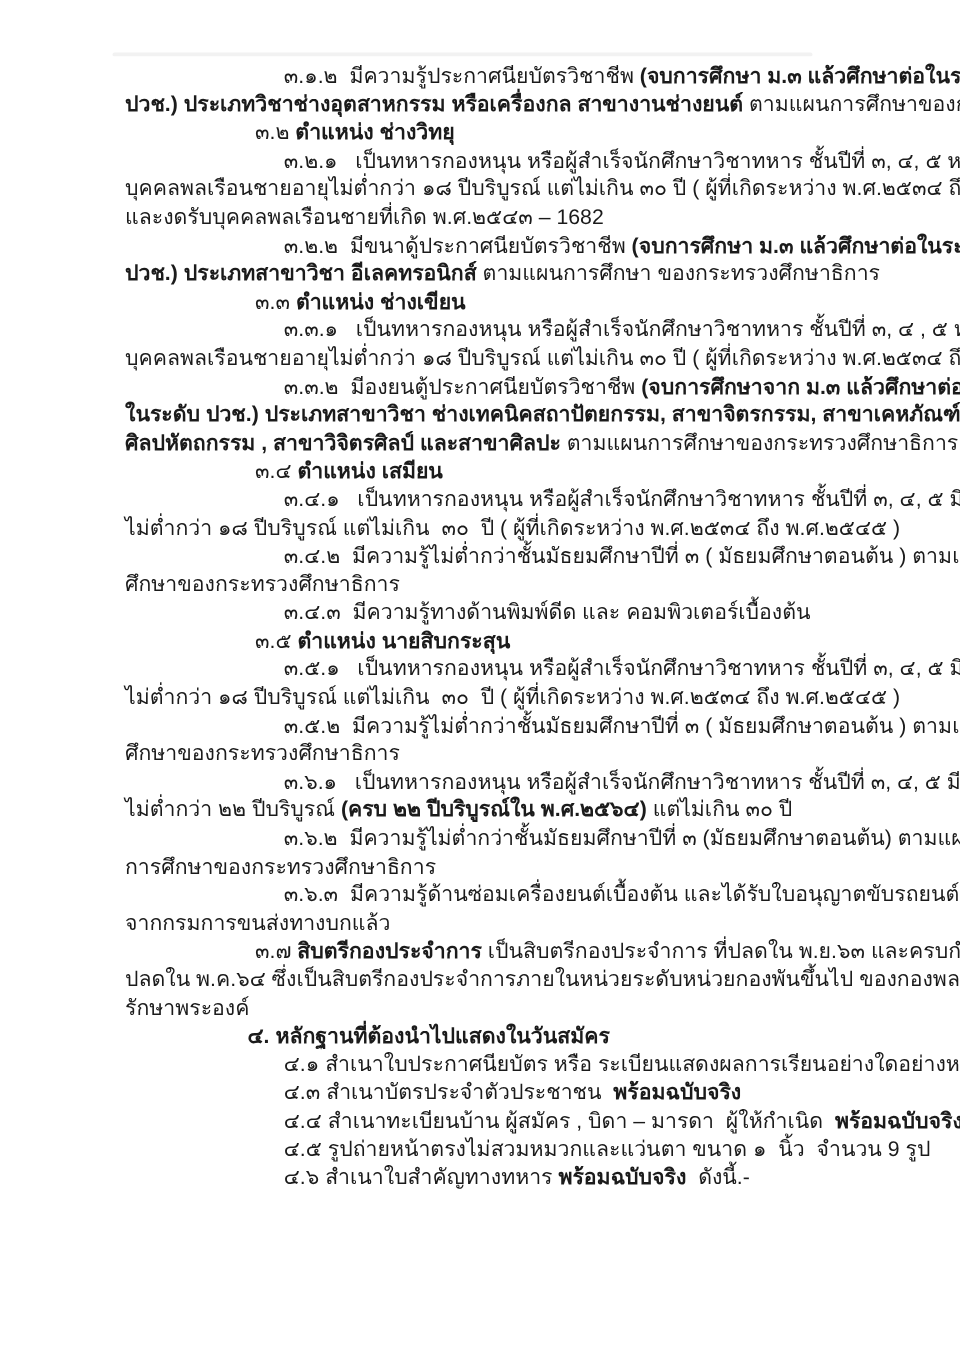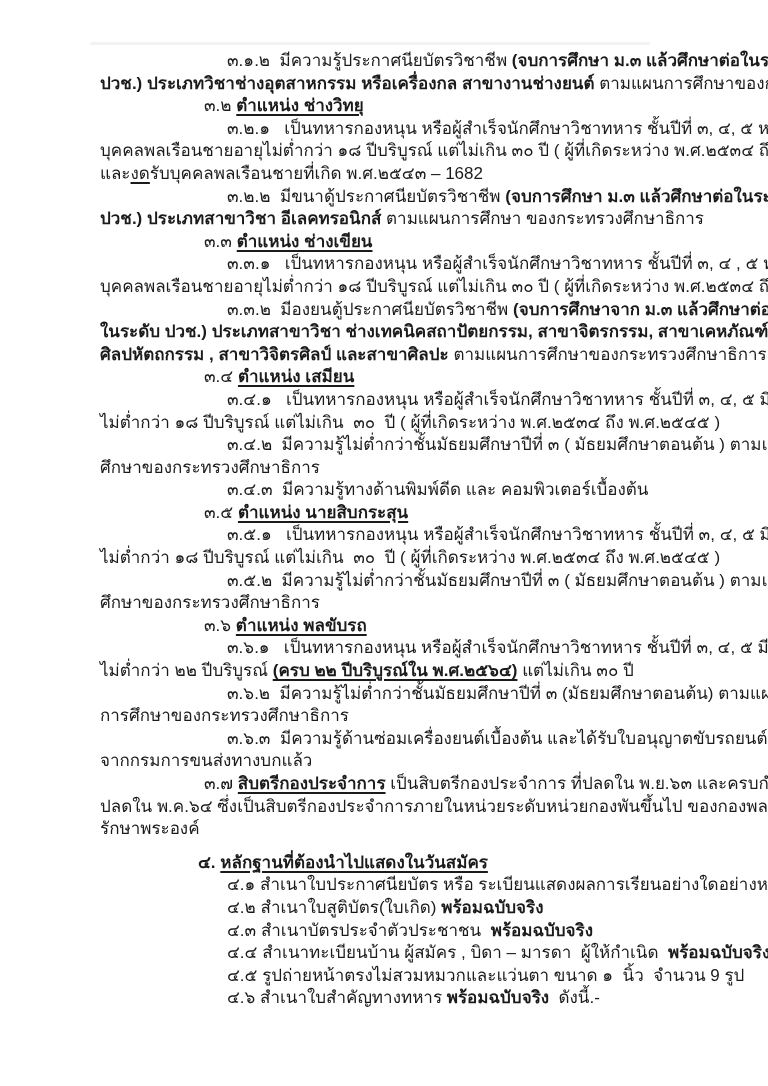--- a/index.html
+++ b/index.html
@@ -21,24 +21,23 @@
     color: #1b1b1b;
   }
   .doc-body .line {
     white-space: pre;
     min-height: 22.6px;
   }
   .line.flush    { padding-left: 0; }
   .line.item     { padding-left: 127px; }
   .line.subhead  { padding-left: 104px; }
   .line.section  { padding-left: 98px; }
-  .line.gap      { margin-top: 11px; }
+  .line.gap      { }
   .seg.bold      { font-weight: 700; }
   .seg.underline {
-    text-decoration: underline;
     text-decoration-thickness: 1.5px;
     text-underline-offset: 3px;
   }
   
   .scan-streak {
     position: absolute;
     top: 42px;
     left: 90px;
     width: 560px;
     height: 3px;
@@ -70,31 +69,29 @@
       <div class="line item"><span class="seg">๓.๔.๑   เป็นทหารกองหนุน หรือผู้สำเร็จนักศึกษาวิชาทหาร ชั้นปีที่ ๓, ๔, ๕ มีอายุ</span></div>
       <div class="line flush"><span class="seg">ไม่ต่ำกว่า ๑๘ ปีบริบูรณ์ แต่ไม่เกิน  ๓๐  ปี ( ผู้ที่เกิดระหว่าง พ.ศ.๒๕๓๔ ถึง พ.ศ.๒๕๔๕ )</span></div>
       <div class="line item"><span class="seg">๓.๔.๒  มีความรู้ไม่ต่ำกว่าชั้นมัธยมศึกษาปีที่ ๓ ( มัธยมศึกษาตอนต้น ) ตามแผนการ</span></div>
       <div class="line flush"><span class="seg">ศึกษาของกระทรวงศึกษาธิการ</span></div>
       <div class="line item"><span class="seg">๓.๔.๓  มีความรู้ทางด้านพิมพ์ดีด และ คอมพิวเตอร์เบื้องต้น</span></div>
       <div class="line subhead"><span class="seg">๓.๕ </span><span class="seg bold underline">ตำแหน่ง นายสิบกระสุน</span></div>
       <div class="line item"><span class="seg">๓.๕.๑   เป็นทหารกองหนุน หรือผู้สำเร็จนักศึกษาวิชาทหาร ชั้นปีที่ ๓, ๔, ๕ มีอายุ</span></div>
       <div class="line flush"><span class="seg">ไม่ต่ำกว่า ๑๘ ปีบริบูรณ์ แต่ไม่เกิน  ๓๐  ปี ( ผู้ที่เกิดระหว่าง พ.ศ.๒๕๓๔ ถึง พ.ศ.๒๕๔๕ )</span></div>
       <div class="line item"><span class="seg">๓.๕.๒  มีความรู้ไม่ต่ำกว่าชั้นมัธยมศึกษาปีที่ ๓ ( มัธยมศึกษาตอนต้น ) ตามแผนการ</span></div>
       <div class="line flush"><span class="seg">ศึกษาของกระทรวงศึกษาธิการ</span></div>
-      <div class="line subhead"><span class="seg">๓.๖ </span><span class="seg bold underline">ตำแหน่ง พลขับรถ</span></div>
       <div class="line item"><span class="seg">๓.๖.๑   เป็นทหารกองหนุน หรือผู้สำเร็จนักศึกษาวิชาทหาร ชั้นปีที่ ๓, ๔, ๕ มีอายุ</span></div>
       <div class="line flush"><span class="seg">ไม่ต่ำกว่า ๒๒ ปีบริบูรณ์ </span><span class="seg bold underline">(ครบ ๒๒ ปีบริบูรณ์ใน พ.ศ.๒๕๖๔)</span><span class="seg"> แต่ไม่เกิน ๓๐ ปี</span></div>
       <div class="line item"><span class="seg">๓.๖.๒  มีความรู้ไม่ต่ำกว่าชั้นมัธยมศึกษาปีที่ ๓ (มัธยมศึกษาตอนต้น) ตามแผน</span></div>
       <div class="line flush"><span class="seg">การศึกษาของกระทรวงศึกษาธิการ</span></div>
       <div class="line item"><span class="seg">๓.๖.๓  มีความรู้ด้านซ่อมเครื่องยนต์เบื้องต้น และได้รับใบอนุญาตขับรถยนต์</span></div>
       <div class="line flush"><span class="seg">จากกรมการขนส่งทางบกแล้ว</span></div>
       <div class="line subhead"><span class="seg">๓.๗ </span><span class="seg bold underline">สิบตรีกองประจำการ</span><span class="seg"> เป็นสิบตรีกองประจำการ ที่ปลดใน พ.ย.๖๓ และครบกำหนด</span></div>
       <div class="line flush"><span class="seg">ปลดใน พ.ค.๖๔ ซึ่งเป็นสิบตรีกองประจำการภายในหน่วยระดับหน่วยกองพันขึ้นไป ของกองพลทหารราบที่ ๒</span></div>
       <div class="line flush"><span class="seg">รักษาพระองค์</span></div>
       <div class="line section gap"><span class="seg bold">๔. </span><span class="seg bold underline">หลักฐานที่ต้องนำไปแสดงในวันสมัคร</span></div>
       <div class="line item"><span class="seg">๔.๑ สำเนาใบประกาศนียบัตร หรือ ระเบียนแสดงผลการเรียนอย่างใดอย่างหนึ่ง </span></div>
-      <div class="line item"><span class="seg">๔.๒ สำเนาใบสูติบัตร(ใบเกิด) </span><span class="seg bold">พร้อมฉบับจริง</span></div>
       <div class="line item"><span class="seg">๔.๓ สำเนาบัตรประจำตัวประชาชน  </span><span class="seg bold">พร้อมฉบับจริง</span></div>
       <div class="line item"><span class="seg">๔.๔ สำเนาทะเบียนบ้าน ผู้สมัคร , บิดา – มารดา  ผู้ให้กำเนิด  </span><span class="seg bold">พร้อมฉบับจริง</span></div>
       <div class="line item"><span class="seg">๔.๕ รูปถ่ายหน้าตรงไม่สวมหมวกและแว่นตา ขนาด ๑  นิ้ว  จำนวน 9 รูป</span></div>
       <div class="line item"><span class="seg">๔.๖ สำเนาใบสำคัญทางทหาร </span><span class="seg bold">พร้อมฉบับจริง</span><span class="seg">  ดังนี้.-</span></div>
     </div>
 </div>
 
 </body></html>

